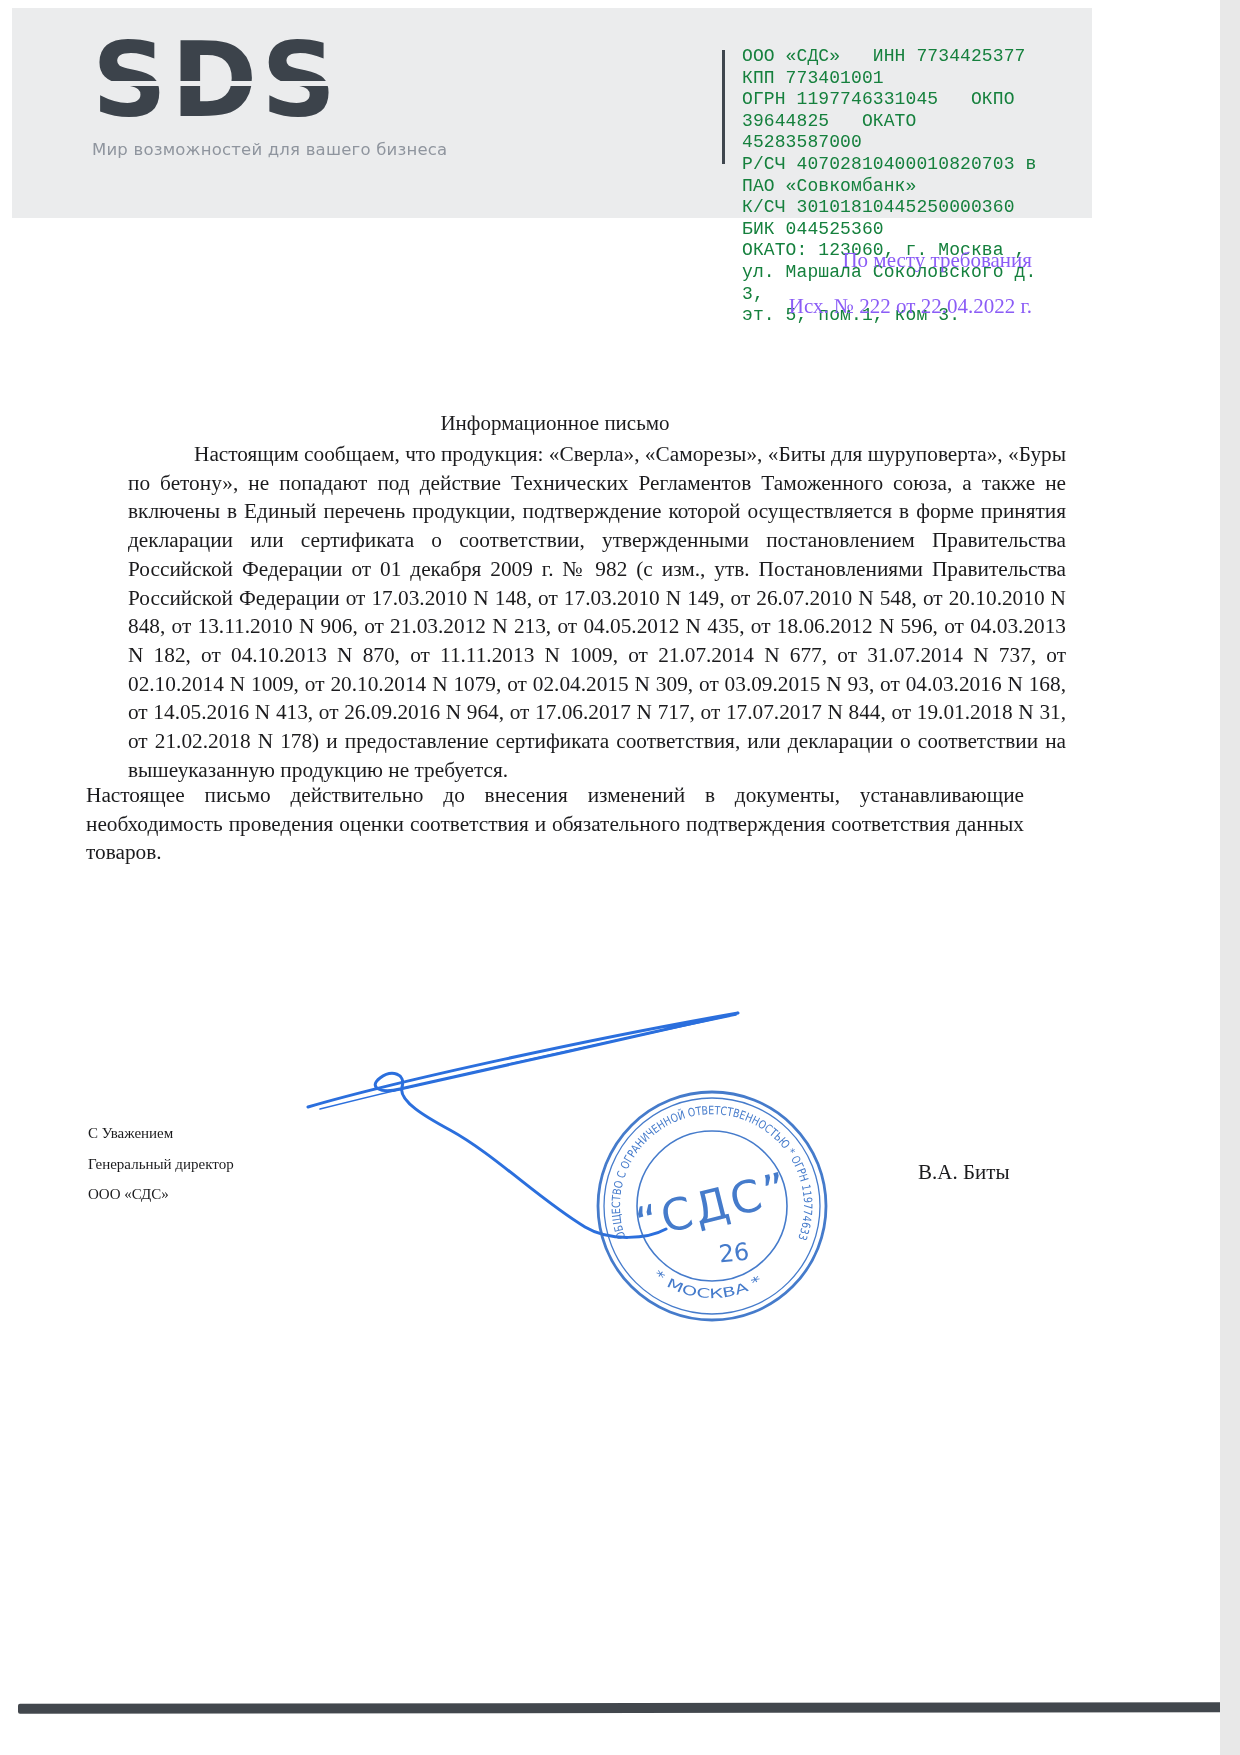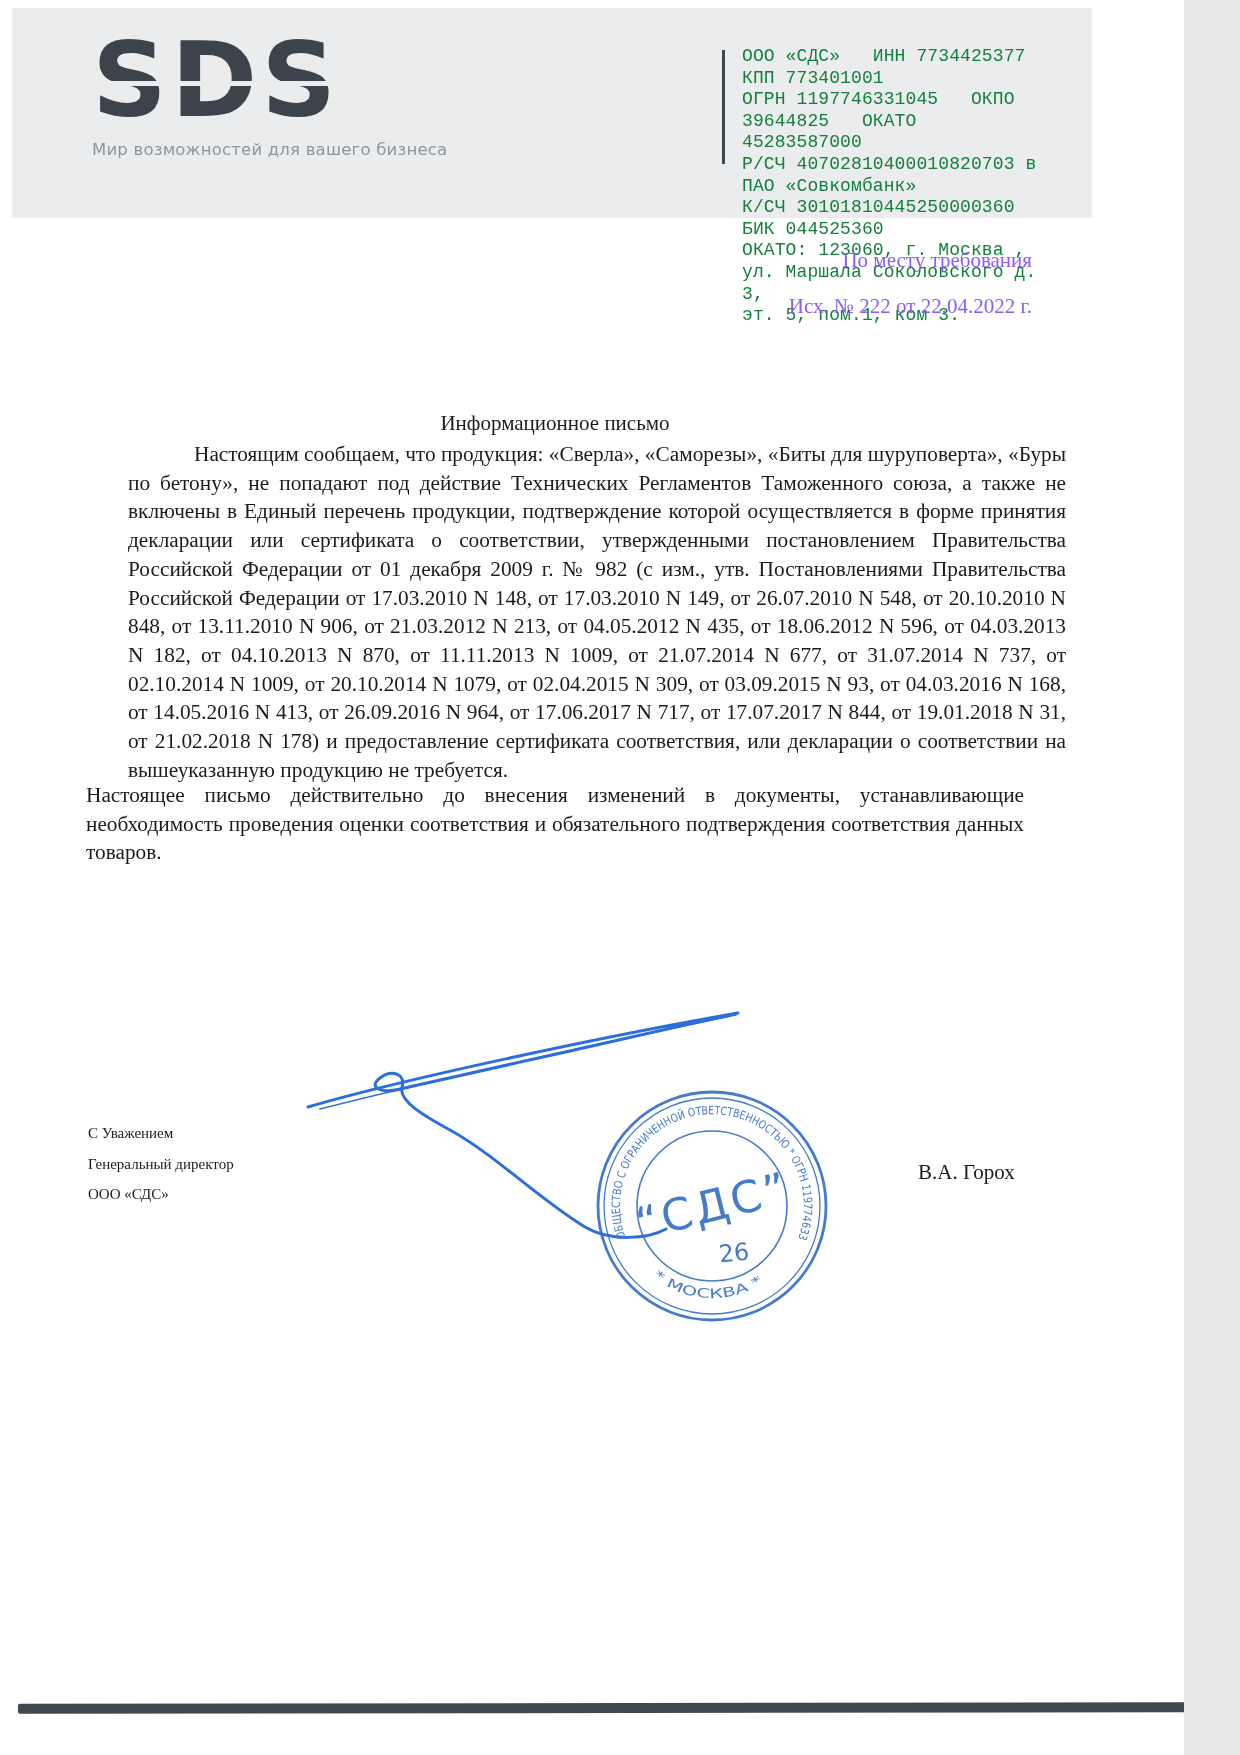--- a/index.html
+++ b/index.html
@@ -3,20 +3,21 @@
 <meta charset="utf-8">
 <style>
   html,body{margin:0;padding:0;background:#e8e8e8;}
   .page{
     position:relative;
     width:1184px;height:1755px;
     background:#ffffff;
     overflow:hidden;
     font-family:"Liberation Serif", serif;
     color:#1c1c1e;
+    padding-left:36px;
   }
   
   .letterhead-band{
     position:absolute;left:12px;top:8px;width:1080px;height:210px;
     background:#ebeced;
   }
   .logo-block{position:absolute;left:92px;top:28px;}
   .logo-text{
     position:relative;
     font-family:"DejaVu Sans", sans-serif;
@@ -110,21 +111,21 @@
   <div class="letter-title">Информационное письмо</div>
   <div class="para para-1">Настоящим сообщаем, что продукция: «Сверла», «Саморезы», «Биты для шуруповерта», «Буры по бетону», не попадают под действие Технических Регламентов Таможенного союза, а также не включены в Единый перечень продукции, подтверждение которой осуществляется в форме принятия декларации или сертификата о соответствии, утвержденными постановлением Правительства Российской Федерации от 01 декабря 2009 г. № 982 (с изм., утв. Постановлениями Правительства Российской Федерации от 17.03.2010 N 148, от 17.03.2010 N 149, от 26.07.2010 N 548, от 20.10.2010 N 848, от 13.11.2010 N 906, от 21.03.2012 N 213, от 04.05.2012 N 435, от 18.06.2012 N 596, от 04.03.2013 N 182, от 04.10.2013 N 870, от 11.11.2013 N 1009, от 21.07.2014 N 677, от 31.07.2014 N 737, от 02.10.2014 N 1009, от 20.10.2014 N 1079, от 02.04.2015 N 309, от 03.09.2015 N 93, от 04.03.2016 N 168, от 14.05.2016 N 413, от 26.09.2016 N 964, от 17.06.2017 N 717, от 17.07.2017 N 844, от 19.01.2018 N 31, от 21.02.2018 N 178) и предоставление сертификата соответствия, или декларации о соответствии на вышеуказанную продукцию не требуется.</div>
   <div class="para para-2">Настоящее письмо действительно до внесения изменений в документы, устанавливающие необходимость проведения оценки соответствия и обязательного подтверждения соответствия данных товаров.</div>
 
   <div class="closing-block">
     <div>С Уважением</div>
     <div>Генеральный директор</div>
     <div>ООО «СДС»</div>
   </div>
 
-  <div class="signer-name">В.А. Горох</div>
+  <div class="signer-name">В.А. Биты</div>
 
   <svg class="signature-svg" width="480" height="260" viewBox="0 0 480 260">
     <g fill="none" stroke="#2b6fdd" stroke-linecap="round" stroke-linejoin="round">
       <path stroke-width="3" d="M28,112 C120,85 320,42 458,18
            C360,40 220,72 120,94
            C100,99 88,92 100,83
            C112,74 126,79 122,92
            C118,106 146,122 170,135
            C214,159 260,205 305,232
            C330,247 368,244 386,234"></path>

